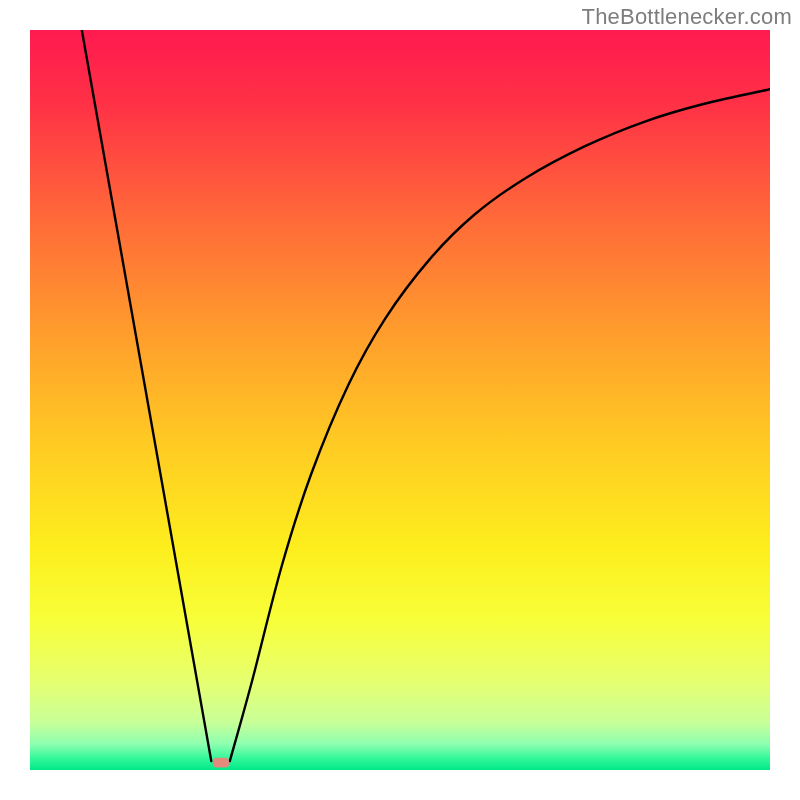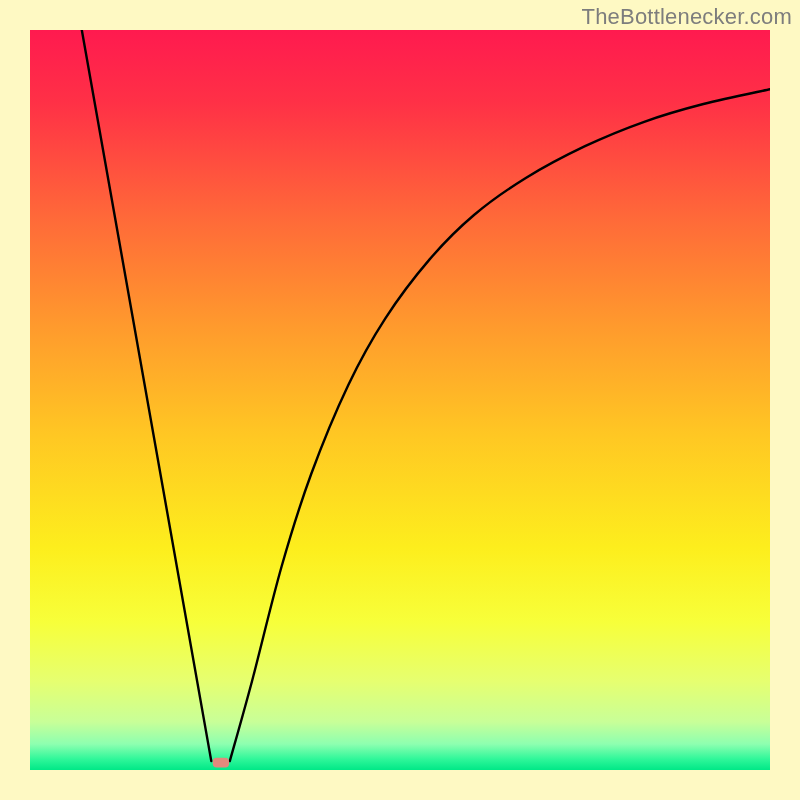--- a/index.html
+++ b/index.html
@@ -8,21 +8,21 @@
     width: 800px;
     height: 800px;
     overflow: hidden;
     background: #000;
     font-family: Arial, Helvetica, sans-serif;
   }
   .frame {
     position: relative;
     width: 800px;
     height: 800px;
-    background: #fef9c3;
+    background: #ffffff;
   }
   .plot {
     position: absolute;
     left: 30px;
     top: 30px;
     width: 740px;
     height: 740px;
   }
   .watermark {
     position: absolute;

